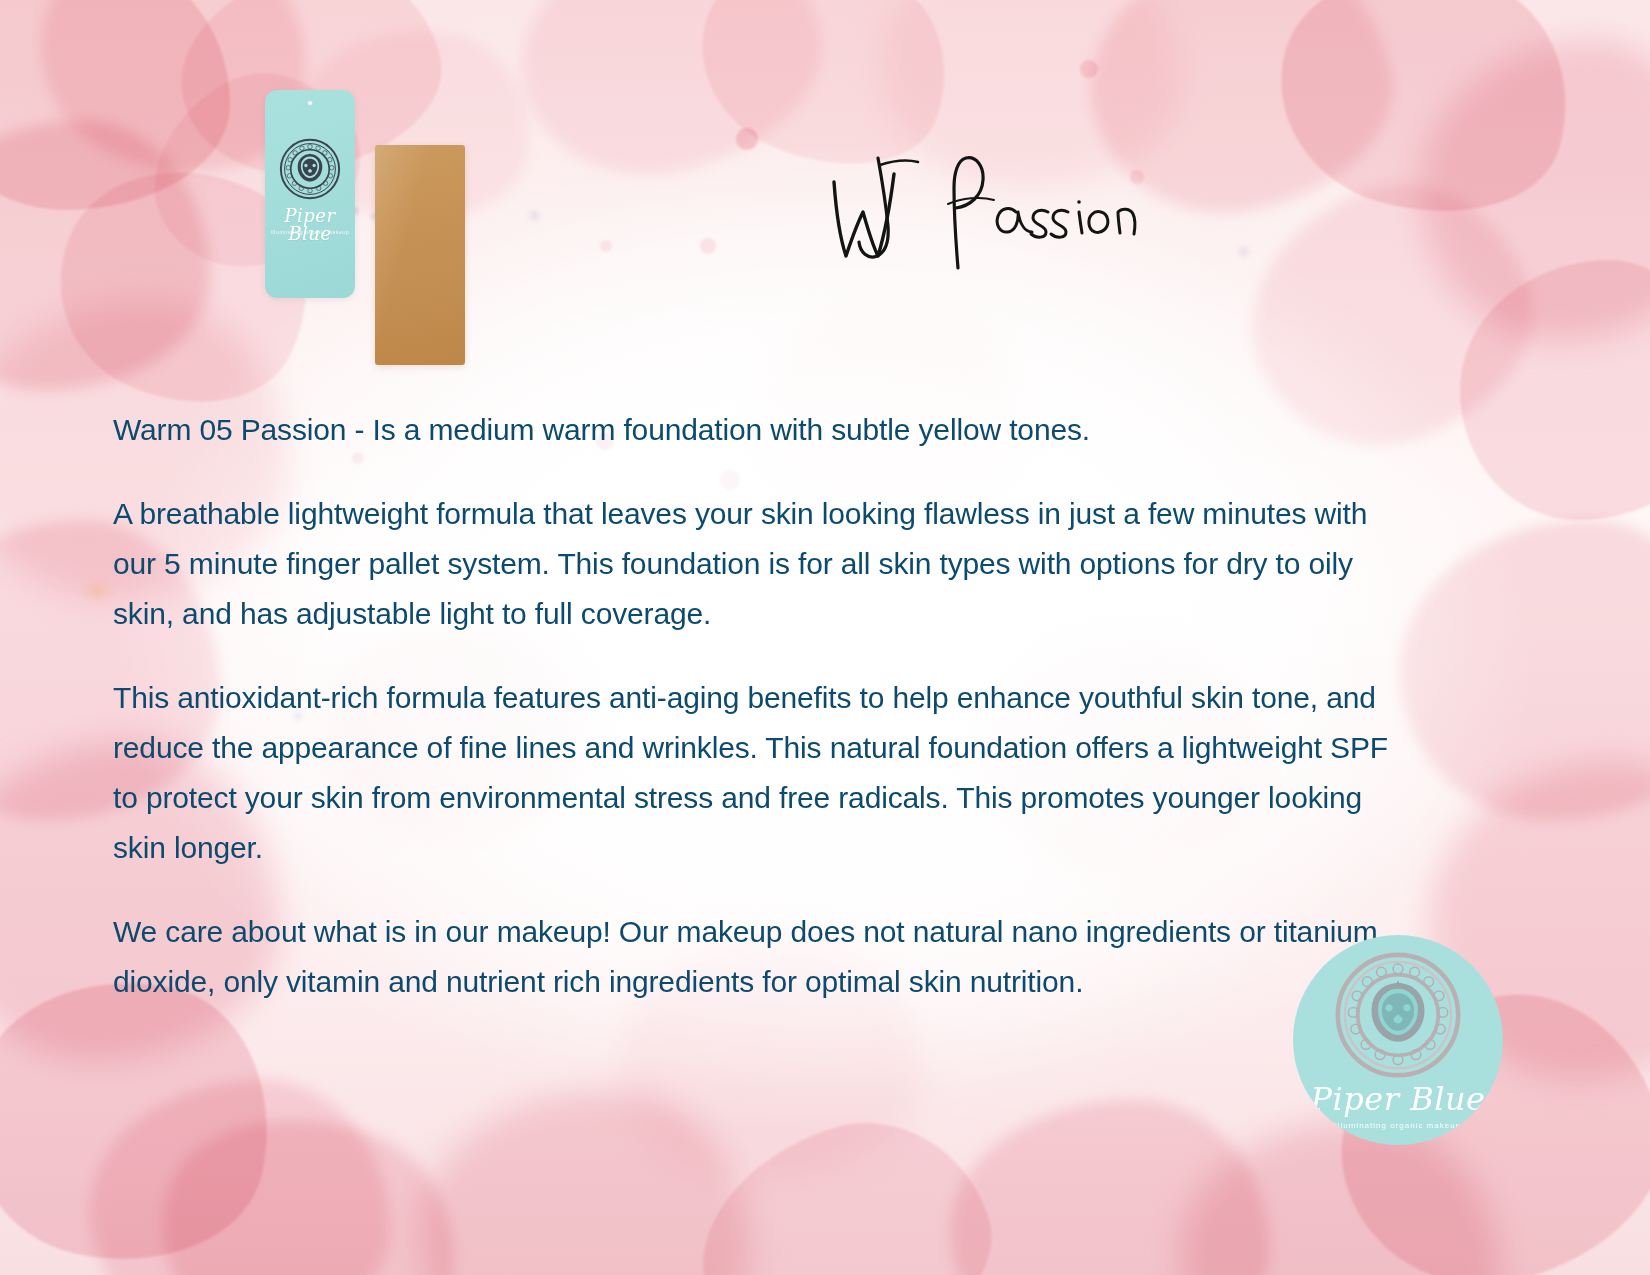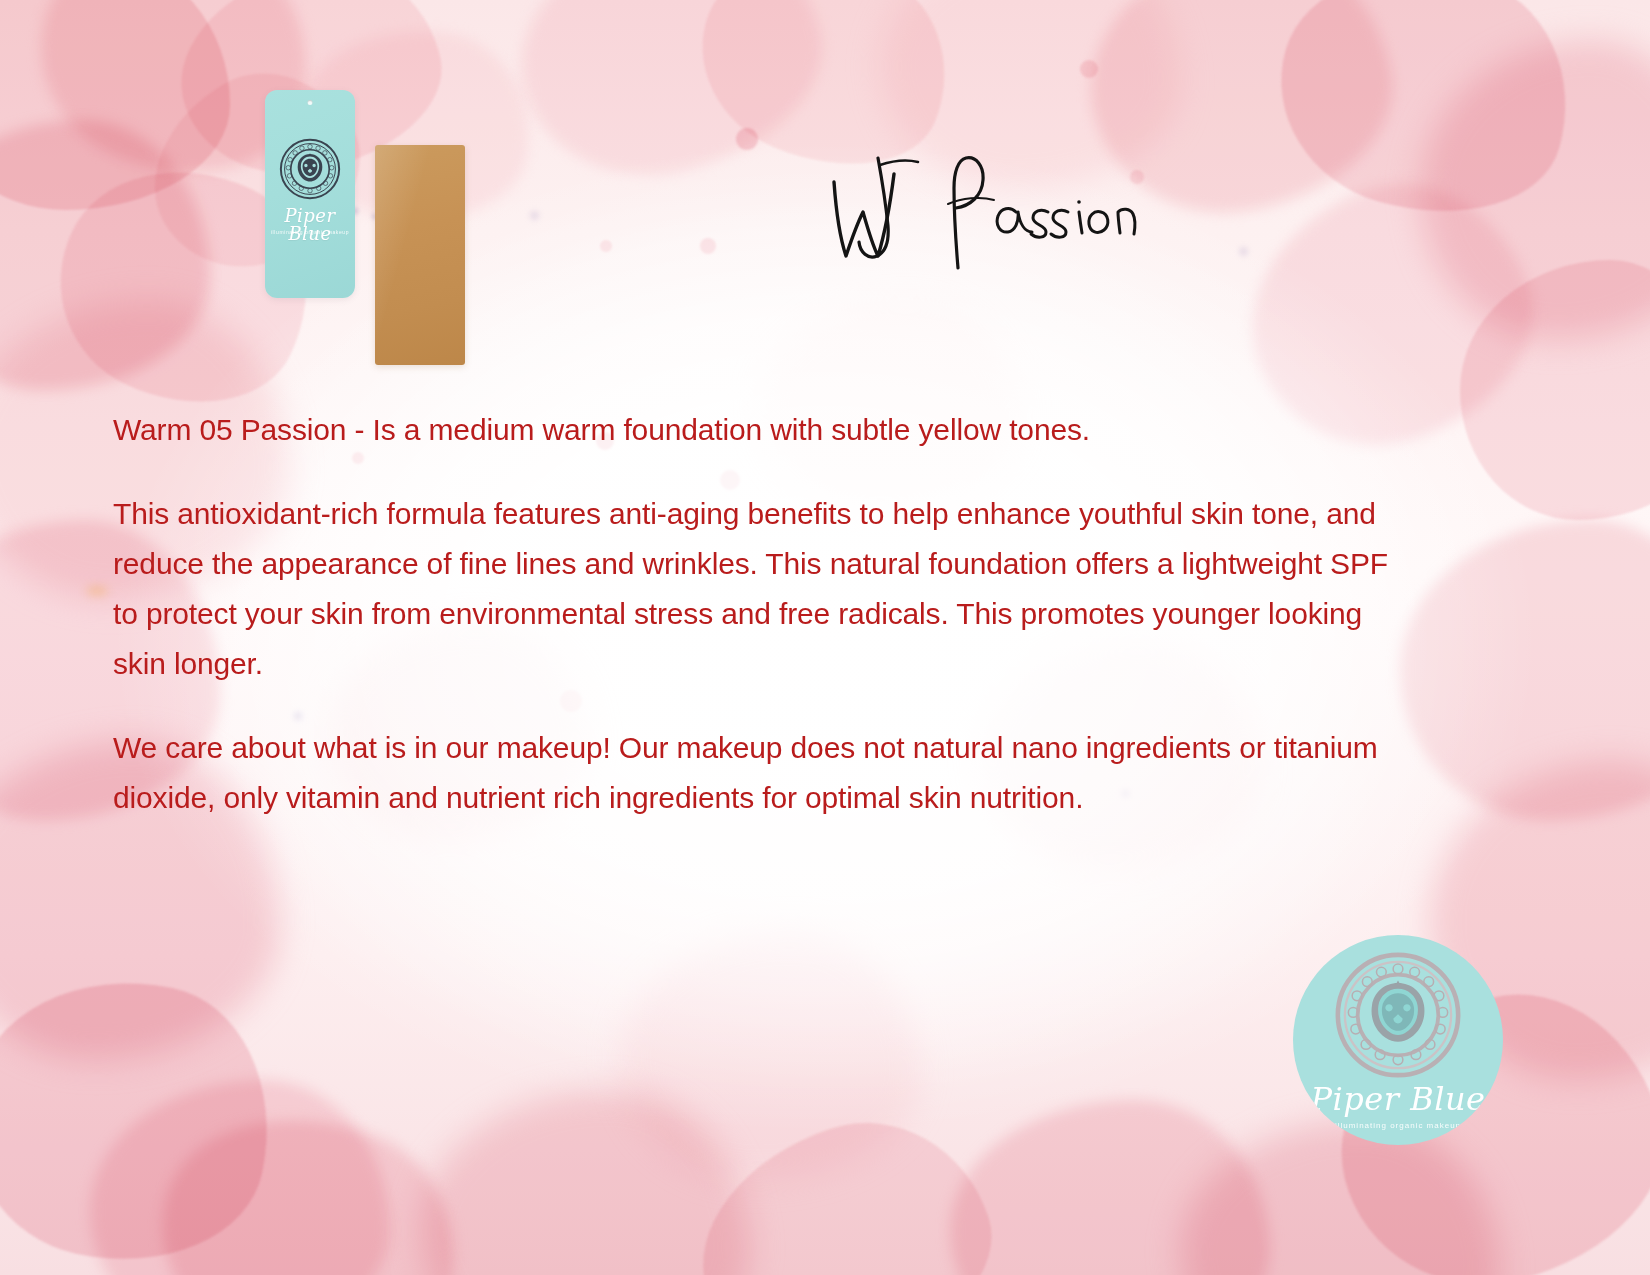--- a/index.html
+++ b/index.html
@@ -85,21 +85,21 @@
 
   
   #shade-script{
     position:absolute;left:820px;top:140px;width:330px;height:140px;
   }
   #shade-script svg{width:100%;height:100%;overflow:visible;}
 
   
   #copy{
     position:absolute;left:113px;top:405px;width:1290px;
-    color:#b91c1c;
+    color:#0c4a6e;
     font-family:"Liberation Sans", sans-serif;
     font-size:30px;
     line-height:50px;
     letter-spacing:-.15px;
   }
   #copy p{margin:0 0 34px 0;}
   #copy p:last-child{margin-bottom:0;}
 
   
   #corner-logo{
@@ -252,20 +252,21 @@
         <path d="M259 72 C260 80, 261 87, 262 93" stroke-width="3"></path>
         <circle cx="259" cy="62" r="1.8" fill="#141414" stroke="none"></circle>
         <path d="M281 72 C274 70, 268 76, 269 84 C270 92, 278 95, 284 90 C290 85, 289 74, 281 72" stroke-width="3"></path>
         <path d="M300 93 C299 85, 298 78, 298 72 C302 68, 310 68, 313 74 C316 80, 315 88, 314 94" stroke-width="3"></path>
       </g>
     </svg>
   </div>
 
   <div id="copy">
     <p>Warm 05 Passion - Is a medium warm foundation with subtle yellow tones.</p>
+    <p>A breathable lightweight formula that leaves your skin looking flawless in just a few minutes with our 5 minute finger pallet system. This foundation is for all skin types with options for dry to oily skin, and has adjustable light to full coverage.</p>
     <p>This antioxidant-rich formula features anti-aging benefits to help enhance youthful skin tone, and reduce the appearance of fine lines and wrinkles. This natural foundation offers a lightweight SPF to protect your skin from environmental stress and free radicals. This promotes younger looking skin longer.</p>
     <p>We care about what is in our makeup! Our makeup does not natural nano ingredients or titanium dioxide, only vitamin and nutrient rich ingredients for optimal skin nutrition.</p>
   </div>
 
   <div id="corner-logo">
     <span class="medallion-lg">
       <svg viewBox="0 0 100 100" aria-hidden="true">
         <circle cx="50" cy="50" r="47" fill="none" stroke="#b9b0b4" stroke-width="3.6"></circle>
         <circle cx="50" cy="50" r="41.5" fill="none" stroke="#cbc3c6" stroke-width="1.8"></circle>
         <circle cx="50" cy="50" r="31.5" fill="none" stroke="#b9b0b4" stroke-width="3"></circle>

